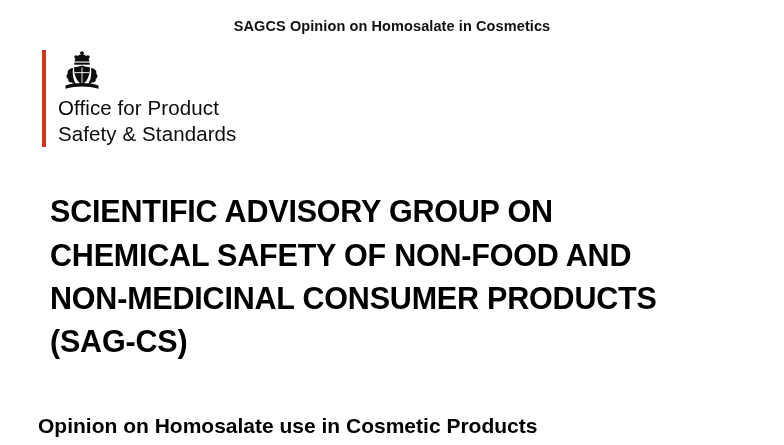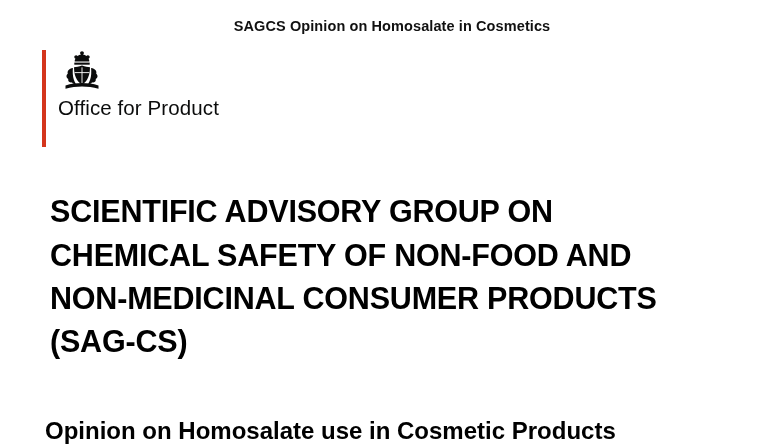--- a/index.html
+++ b/index.html
@@ -35,21 +35,21 @@
     letter-spacing: 0.1px;
     color: #111111;
   }
 
   
   .logo-block {
     position: absolute;
     top: 50px;
     left: 42px;
     display: flex;
-    align-items: flex-start;
+    align-items: center;
   }
   .logo-rule {
     width: 4px;
     background: #d4351c;
     margin-right: 12px;
     height: 97px;
   }
   .logo-content {
     display: flex;
     flex-direction: column;
@@ -80,23 +80,23 @@
     line-height: 1.42;
     letter-spacing: -0.2px;
     color: #000000;
     margin-left: 6px;
   }
 
   
   .doc-subtitle {
     position: absolute;
     top: 395px;
-    left: 45px;
+    left: 38px;
     width: 700px;
-    font-size: 24px;
+    font-size: 21px;
     font-weight: bold;
     line-height: 1.3;
     color: #000000;
     letter-spacing: 0px;
   }
 </style>
 </head>
 <body>
 
 <div class="page">
@@ -122,20 +122,21 @@
             <path d="M13.9 17.9 c-2 .1-3.6 1-4.5 2.3 -.8 1.1-1 2.4-.6 3.6 -.9.6-1.4 1.6-1.3 2.7 .1 1.1.8 2 1.8 2.4 -.3 1 0 2.1.8 2.8 .8.7 1.9.9 2.9.5 .4 1 1.3 1.7 2.4 1.8 .5 0 1-.1 1.4-.3 -1.6-2.4-2.7-5.7-3-9.8 -.1-1.9-.1-4 .1-6z"></path>
 
             <path d="M32.1 17.9 c2 .1 3.6 1 4.5 2.3 .8 1.1 1 2.4.6 3.6 .9.6 1.4 1.6 1.3 2.7 -.1 1.1-.8 2-1.8 2.4 .3 1 0 2.1-.8 2.8 -.8.7-1.9.9-2.9.5 -.4 1-1.3 1.7-2.4 1.8 -.5 0-1-.1-1.4-.3 1.6-2.4 2.7-5.7 3-9.8 .1-1.9.1-4-.1-6z"></path>
 
             <path d="M6.5 35.4 c5.5-1.6 11-2.3 16.5-2.3 5.5 0 11 .7 16.5 2.3 v3.3 c-5.5-1.6-11-2.3-16.5-2.3 -5.5 0-11 .7-16.5 2.3z"></path>
           </g>
         </svg>
       </span>
       <div class="logo-wordmark">
         <div>Office for Product</div>
+        <div>Safety &amp; Standards</div>
       </div>
     </div>
   </div>
 
   <h1 class="doc-title">SCIENTIFIC ADVISORY GROUP ON CHEMICAL SAFETY OF NON-FOOD AND NON-MEDICINAL CONSUMER PRODUCTS (SAG-CS)</h1>
 
   <h2 class="doc-subtitle">Opinion on Homosalate use in Cosmetic Products</h2>
 
 </div>
 

